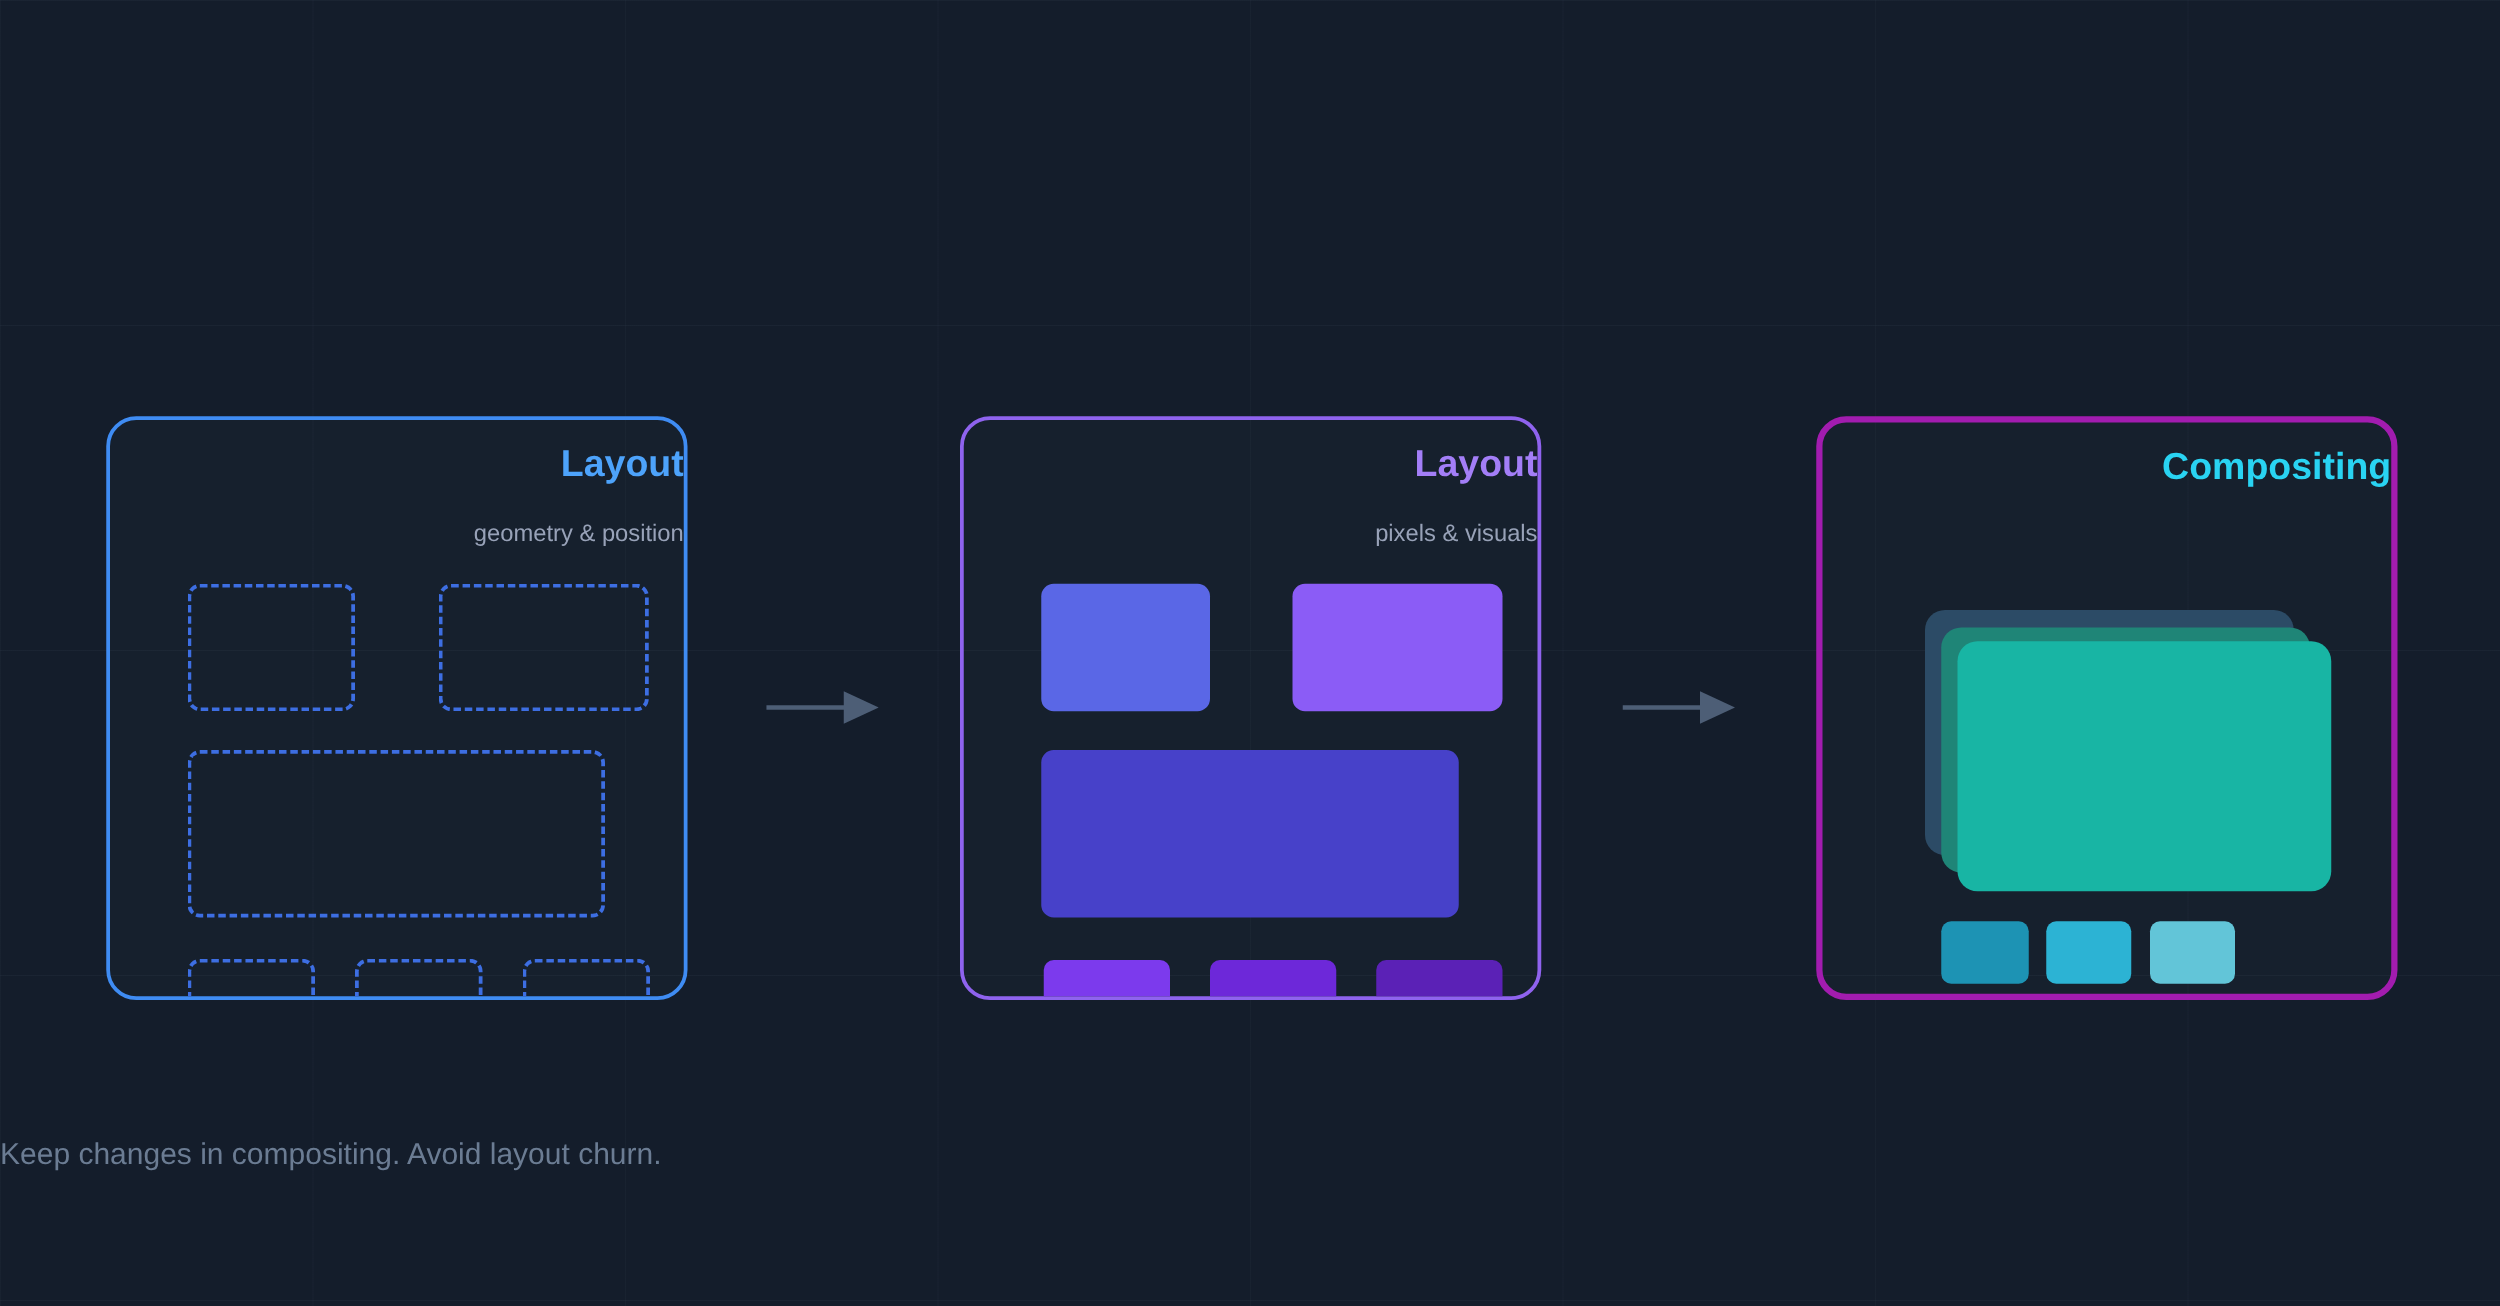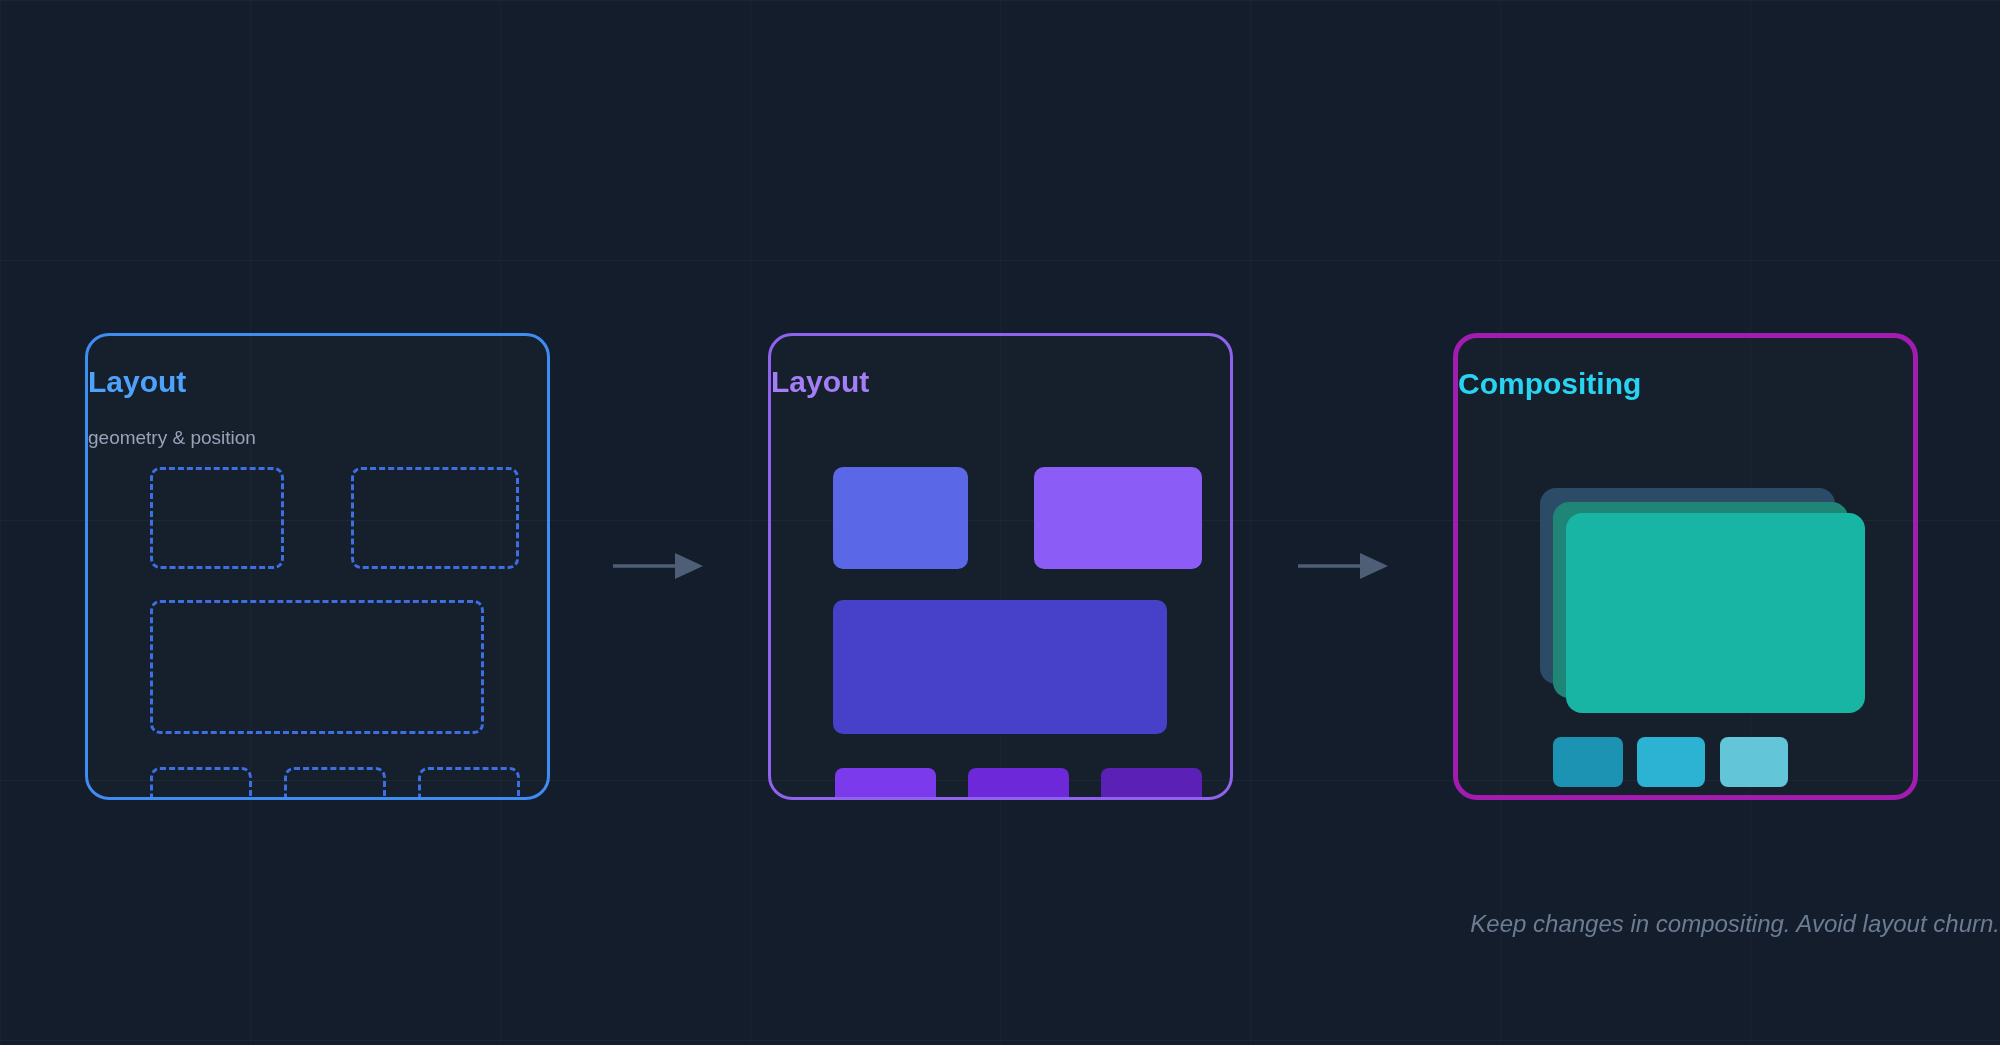--- a/index.html
+++ b/index.html
@@ -36,21 +36,21 @@
     width: 465px; height: 467px;
     box-sizing: border-box;
     border-radius: 24px;
     background: rgba(148,163,184,0.025);
     overflow: hidden;
   }
   .stage-layout      { left: 85px;   border: 3px solid #3f8cf3; }
   .stage-paint       { left: 768px;  border: 3px solid #8f63ee; }
   .stage-compositing { left: 1453px; border: 5px solid #a21caf; }
 
-  .stage-head { text-align: left; padding-top: 28px; }
+  .stage-head { text-align: right; padding-top: 18px; }
   .stage-title { font-size: 30px; font-weight: 700; line-height: 1.2; }
   .stage-layout      .stage-title { color: #4da3fb; }
   .stage-paint       .stage-title { color: #a37ef7; }
   .stage-compositing .stage-title { color: #29d3f2; }
   .stage-sub { margin-top: 26px; font-size: 19px; color: #98a2b8; line-height: 1.3; }
 
   
   .wf {
     position: absolute;
     border: 3px dashed #3d6ee2;
@@ -88,21 +88,21 @@
   
   .arrow { position: absolute; top: 548px; }
   .arrow-1 { left: 613px; }
   .arrow-2 { left: 1298px; }
   .arrow line { stroke: #4d5e76; stroke-width: 3.5; }
   .arrow path { fill: #4d5e76; }
 
   
   .footer-note {
     position: absolute; top: 908px; left: 0; width: 100%;
-    text-align: right; font-style: italic;
+    text-align: left; 
     font-size: 24px; color: #6b7c93; line-height: 1.3;
   }
 </style>
 </head>
 <body>
 
 <div class="header">
 </div>
 
 <section class="stage stage-layout">
@@ -119,20 +119,21 @@
 </section>
 
 <svg class="arrow arrow-1" width="90" height="36" viewBox="0 0 90 36">
   <line x1="0" y1="18" x2="64" y2="18"></line>
   <path d="M62 5 L90 18 L62 31 Z"></path>
 </svg>
 
 <section class="stage stage-paint">
   <div class="stage-head">
     <div class="stage-title">Layout</div>
+    <div class="stage-sub">pixels &amp; visuals</div>
   </div>
   <div class="pb pb-a" style="background-color: rgb(90, 103, 230);"></div>
   <div class="pb pb-b" style="background-color: rgb(139, 92, 246);"></div>
   <div class="pb pb-big" style="background-color: rgb(71, 65, 201);"></div>
   <div class="pb pb-s1" style="background-color: rgb(124, 58, 237);"></div>
   <div class="pb pb-s2" style="background-color: rgb(109, 40, 217);"></div>
   <div class="pb pb-s3" style="background-color: rgb(91, 33, 182);"></div>
 </section>
 
 <svg class="arrow arrow-2" width="90" height="36" viewBox="0 0 90 36">

